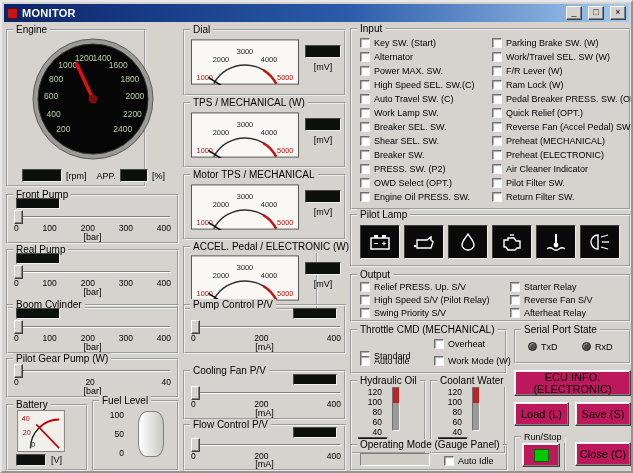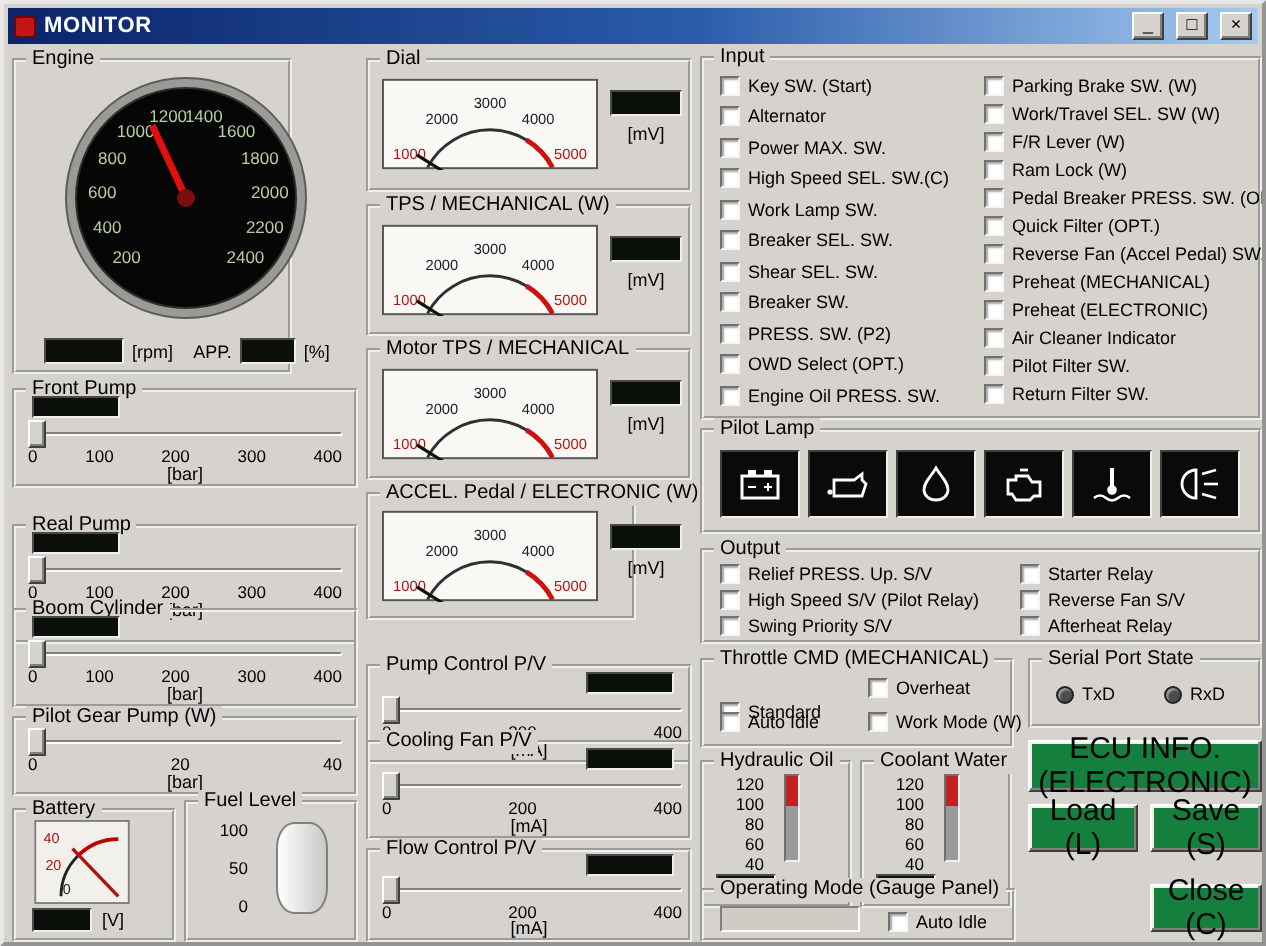--- a/index.html
+++ b/index.html
@@ -16,23 +16,23 @@
 .hs{position:absolute;height:14px}
 .hs-track{position:absolute;left:0;right:0;top:6px;height:2px;background:#fff;border:1px solid;border-color:#808080 #fff #fff #808080}
 .hs-thumb{position:absolute;left:0;top:0;width:9px;height:14px;background:#d6d3ce;border:1px solid;border-color:#fff #404040 #404040 #fff;box-shadow:inset -1px -1px 0 #808080}
 .ticks{position:absolute;display:flex;justify-content:space-between;font-size:8.5px}
 .ticks span{white-space:nowrap}
 .unit{position:absolute;text-align:center;font-size:9px}
 .cb{display:flex;align-items:center;gap:4px;height:13px}
 .cb-box{width:10px;height:10px;background:#fff;border:1px solid;border-color:#707070 #f4f4f4 #f4f4f4 #707070;box-shadow:inset 1px 1px 1px rgba(0,0,0,.35);flex:none}
 .cb-label{font-size:9px;white-space:nowrap}
 .col{position:absolute;display:flex;flex-direction:column;justify-content:space-between}
-.btn{position:absolute;background:#15803d;border:1px solid;border-color:#fff #404040 #404040 #fff;box-shadow:inset -1px -1px 0 #808080,inset 1px 1px 0 #efefef;font-size:15px;display:flex;align-items:center;justify-content:center;text-align:center;cursor:default}
+.btn{position:absolute;background:#be185d;border:1px solid;border-color:#fff #404040 #404040 #fff;box-shadow:inset -1px -1px 0 #808080,inset 1px 1px 0 #efefef;font-size:11px;display:flex;align-items:center;justify-content:center;text-align:center;cursor:default}
 .led{width:9px;height:9px;border-radius:50%;background:#4c4c4c;border:1px solid #222;box-shadow:inset 1px 1px 1px rgba(255,255,255,.45);flex:none}
-.ledpair{position:absolute;display:flex;align-items:center;gap:4px;font-size:9px}
+.ledpair{position:absolute;display:flex;align-items:flex-start;gap:4px;font-size:9px}
 .vtrack{position:absolute;width:8px;background:linear-gradient(180deg,#c42020 0%,#c42020 36%,#9a9a9a 36%,#9a9a9a 100%);border:1px solid;border-color:#707070 #efefef #efefef #707070}
 .vticks{position:absolute;display:flex;flex-direction:column;justify-content:space-between;font-size:8.5px;align-items:flex-end}
 .sunken{position:absolute;background:#cfccc6;border:1px solid;border-color:#808080 #fff #fff #808080}
 .lamp{width:40px;height:34px;background:#0a0a0a;border:1px solid;border-color:#404040 #efefef #efefef #404040;display:flex;align-items:center;justify-content:center;flex:none}
 .lamps{position:absolute;display:flex;gap:4px}
 .msvg{position:absolute}
 .mt{font-size:7.5px;text-anchor:middle;fill:#1c1c1c}
 .mred{fill:#b01414}
 .gt{font-size:8.5px;text-anchor:middle;fill:#b9cf9e}
 .runled{width:15px;height:13px;background:#00c800;border:1px solid #046404}
@@ -90,21 +90,21 @@
     <div class="ticks" style="left:6px;top:27px;width:157px">
       <span>0</span>
       <span>100</span>
       <span>200</span>
       <span>300</span>
       <span>400</span>
     </div>
     <div class="unit" style="left:0;right:0;top:36px">[bar]</div>
   </div>
 
-  <div class="grp" style="left:4px;top:260px;width:173px;height:60px">
+  <div class="grp" style="left:4px;top:247px;width:173px;height:60px">
     <span class="leg">Real Pump</span>
     <div class="lcd" style="left:8px;top:2px;width:44px;height:11px"></div>
     <div class="hs" style="left:6px;top:14px;width:157px">
       <div class="hs-track"></div>
       <div class="hs-thumb"></div>
     </div>
     <div class="ticks" style="left:6px;top:27px;width:157px">
       <span>0</span>
       <span>100</span>
       <span>200</span>
@@ -233,21 +233,21 @@
       <text class="mt" x="30.5" y="23">2000</text>
       <text class="mt" x="55" y="15">3000</text>
       <text class="mt" x="79.5" y="23">4000</text>
       <text class="mt mred" x="96" y="41">5000</text>
       <line x1="55" y1="62" x2="17.7" y2="38.7" stroke="#101010" stroke-width="1.6"></line>
     </svg>
     <div class="lcd" style="left:120px;top:14px;width:36px;height:13px"></div>
     <div class="unit" style="left:120px;top:31px;width:36px">[mV]</div>
   </div>
 
-  <div class="grp" style="left:181px;top:330px;width:163px;height:50px">
+  <div class="grp" style="left:181px;top:302px;width:163px;height:50px">
     <span class="leg">Pump Control P/V</span>
     <div class="lcd" style="left:108px;top:2px;width:44px;height:11px"></div>
     <div class="hs" style="left:6px;top:14px;width:150px">
       <div class="hs-track"></div>
       <div class="hs-thumb"></div>
     </div>
     <div class="ticks" style="left:6px;top:27px;width:150px">
       <span>0</span>
       <span>200</span>
       <span>400</span>
@@ -299,20 +299,24 @@
       <label class="cb">
           <span class="cb-box"></span>
           <span class="cb-label">Power MAX. SW.</span>
         </label>
       <label class="cb">
           <span class="cb-box"></span>
           <span class="cb-label">High Speed SEL. SW.(C)</span>
         </label>
       <label class="cb">
           <span class="cb-box"></span>
+          <span class="cb-label">Auto Travel SW. (C)</span>
+        </label>
+      <label class="cb">
+          <span class="cb-box"></span>
           <span class="cb-label">Work Lamp SW.</span>
         </label>
       <label class="cb">
           <span class="cb-box"></span>
           <span class="cb-label">Breaker SEL. SW.</span>
         </label>
       <label class="cb">
           <span class="cb-box"></span>
           <span class="cb-label">Shear SEL. SW.</span>
         </label>
@@ -349,21 +353,21 @@
       <label class="cb">
           <span class="cb-box"></span>
           <span class="cb-label">Ram Lock (W)</span>
         </label>
       <label class="cb">
           <span class="cb-box"></span>
           <span class="cb-label">Pedal Breaker PRESS. SW. (OPT.)</span>
         </label>
       <label class="cb">
           <span class="cb-box"></span>
-          <span class="cb-label">Quick Filter (OPT.)</span>
+          <span class="cb-label">Quick Relief (OPT.)</span>
         </label>
       <label class="cb">
           <span class="cb-box"></span>
           <span class="cb-label">Reverse Fan (Accel Pedal) SW.</span>
         </label>
       <label class="cb">
           <span class="cb-box"></span>
           <span class="cb-label">Preheat (MECHANICAL)</span>
         </label>
       <label class="cb">
@@ -527,20 +531,26 @@
       <div class="lcd" style="position:static;width:30px;height:12px"></div>
       <span style="font-size:9px">[°C]</span>
     </div>
   </div>
 
   <div class="btn" style="left:512px;top:368px;width:117px;height:26px">ECU INFO. (ELECTRONIC)</div>
 
   <div class="btn" style="left:512px;top:400px;width:55px;height:24px">Load (L)</div>
   <div class="btn" style="left:573px;top:400px;width:56px;height:24px">Save (S)</div>
 
+  <div class="grp" style="left:512px;top:434px;width:52px;height:37px">
+    <span class="leg" style="font-size:9px">Run/Stop</span>
+    <div class="btn" style="left:6px;top:5px;width:38px;height:24px">
+      <span class="runled"></span>
+    </div>
+  </div>
 
   <div class="btn" style="left:573px;top:440px;width:56px;height:24px">Close (C)</div>
 
   <div class="grp" style="left:348px;top:442px;width:158px;height:27px">
     <span class="leg">Operating Mode (Gauge Panel)</span>
     <div class="sunken" style="left:8px;top:7px;width:70px;height:13px"></div>
     <label class="cb" style="position:absolute;left:92px;top:8px">
         <span class="cb-box"></span>
         <span class="cb-label">Auto Idle</span>
       </label>

